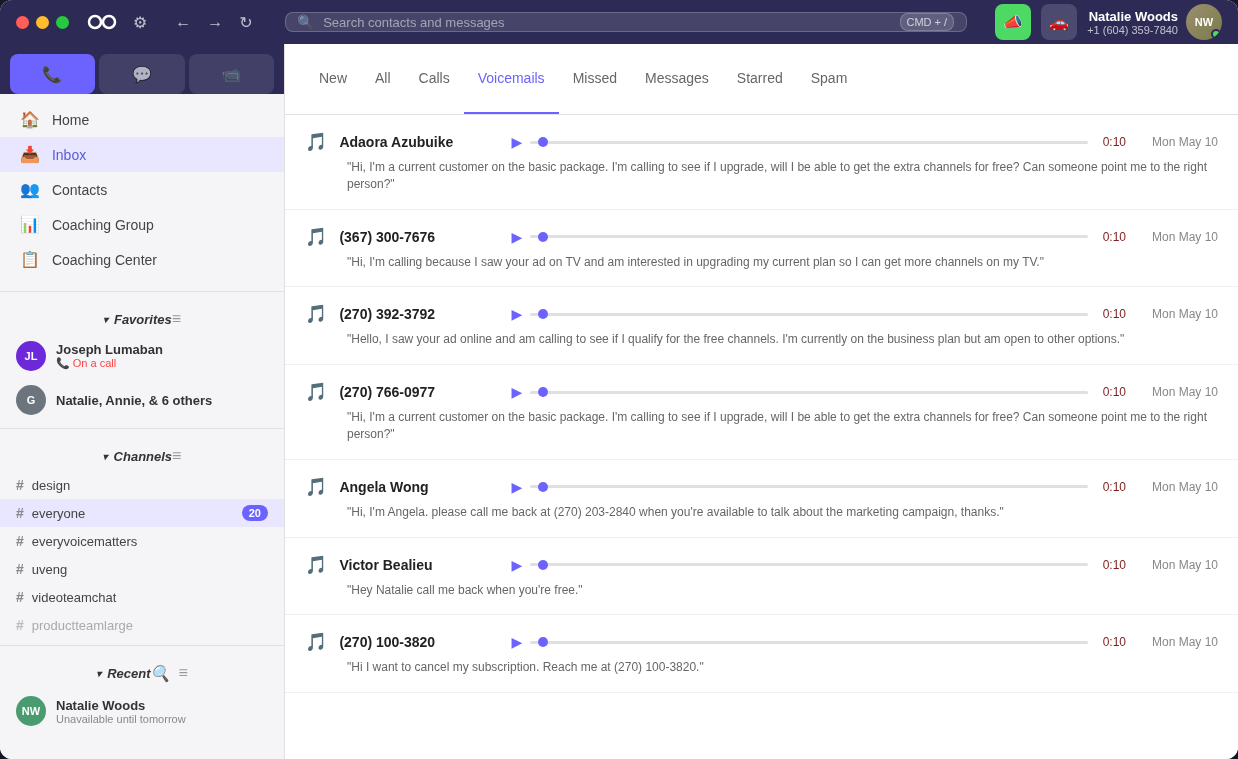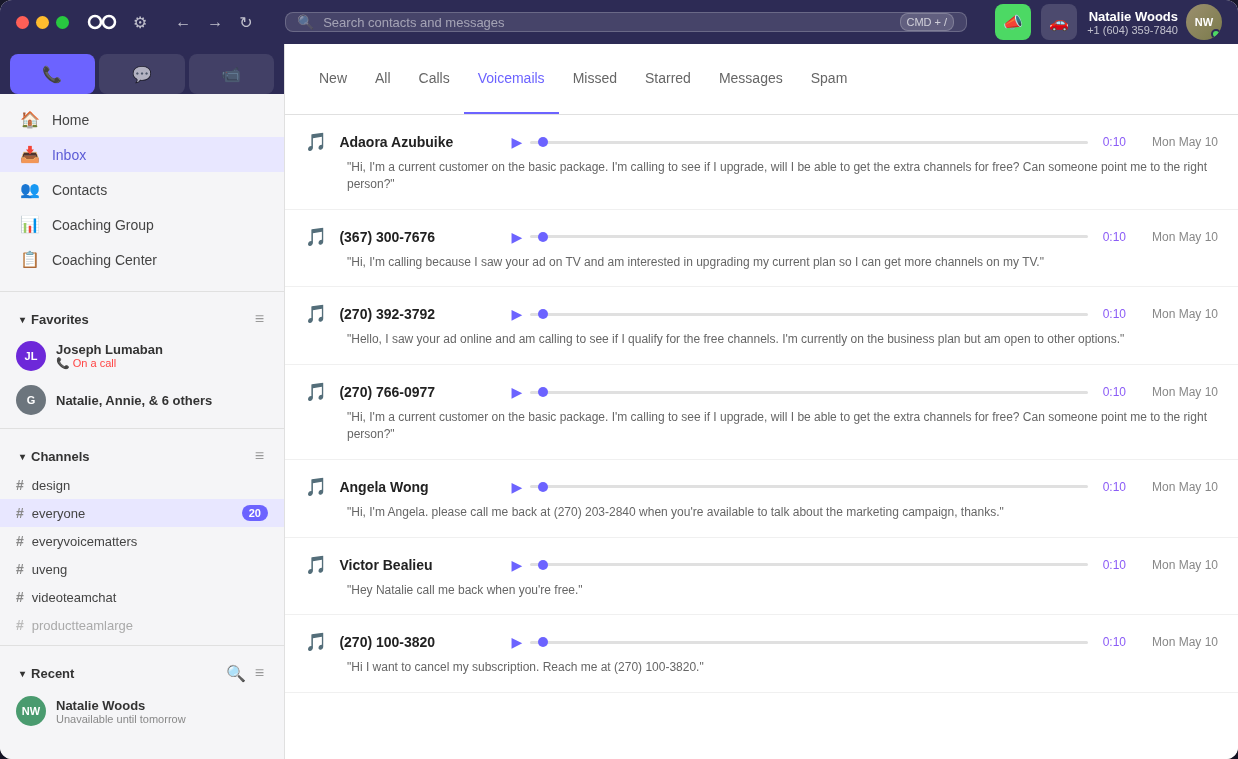--- a/index.html
+++ b/index.html
@@ -203,22 +203,23 @@
       gap: 12px;
       cursor: pointer;
       color: #444;
       font-size: 14px;
     }
     .nav-item.active { background: #e8e7ff; color: #5b5bd6; font-weight: 500; }
     .nav-icon { font-size: 16px; color: #666; }
     .section-header {
       display: flex;
       align-items: center;
-      justify-content: space-between;
+      justify-content: center;
       padding: 12px 20px 6px;
+      font-style: italic;
     }
     .section-title {
       font-size: 13px;
       font-weight: 700;
       color: #333;
       display: flex;
       align-items: center;
       gap: 6px;
     }
     .section-title::before {
@@ -367,21 +368,21 @@
     .progress-dot {
       width: 10px; height: 10px;
       background: #6c63ff;
       border-radius: 50%;
       position: absolute;
       left: 8px;
       top: -3.5px;
     }
     .vm-duration {
       font-size: 12px;
-      color: #8b5cf6;
+      color: #7f1d1d;
       min-width: 30px;
       text-align: right;
     }
     .vm-date {
       font-size: 12px;
       color: #888;
       min-width: 80px;
       text-align: right;
     }
     .vm-transcript {
@@ -551,22 +552,22 @@
     </div>
 
     <div class="main-panel">
 
       <div class="tabs-bar">
         <a class="tab">New</a>
         <a class="tab">All</a>
         <a class="tab">Calls</a>
         <a class="tab active">Voicemails</a>
         <a class="tab">Missed</a>
+        <a class="tab">Messages</a>
         <a class="tab">Starred</a>
-        <a class="tab">Messages</a>
         <a class="tab">Spam</a>
       </div>
 
       <div class="voicemail-list">
 
         <div class="voicemail-item">
           <div class="vm-top">
             <span class="vm-icon">🎵</span>
             <span class="vm-name">Adaora Azubuike</span>
             <div class="vm-controls">

